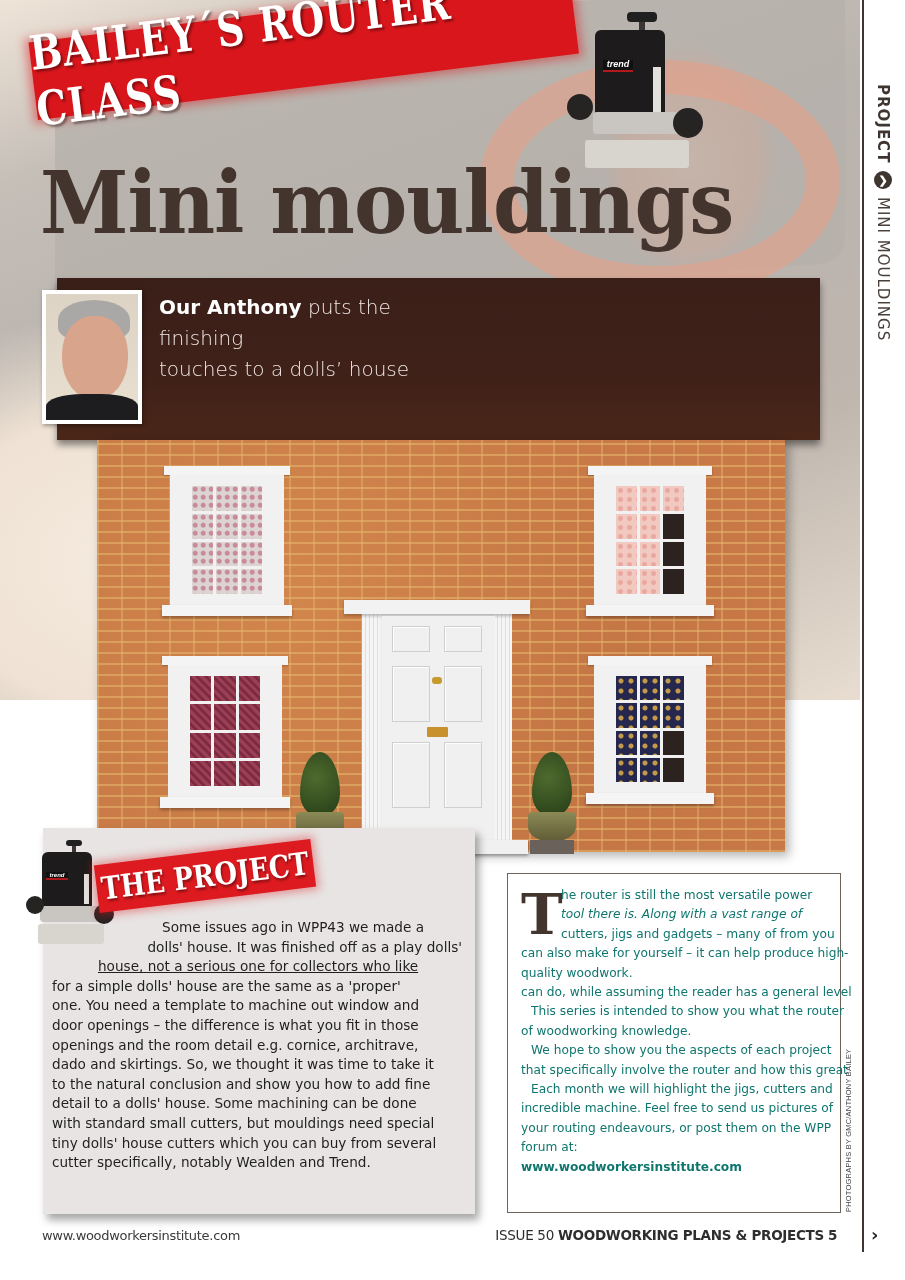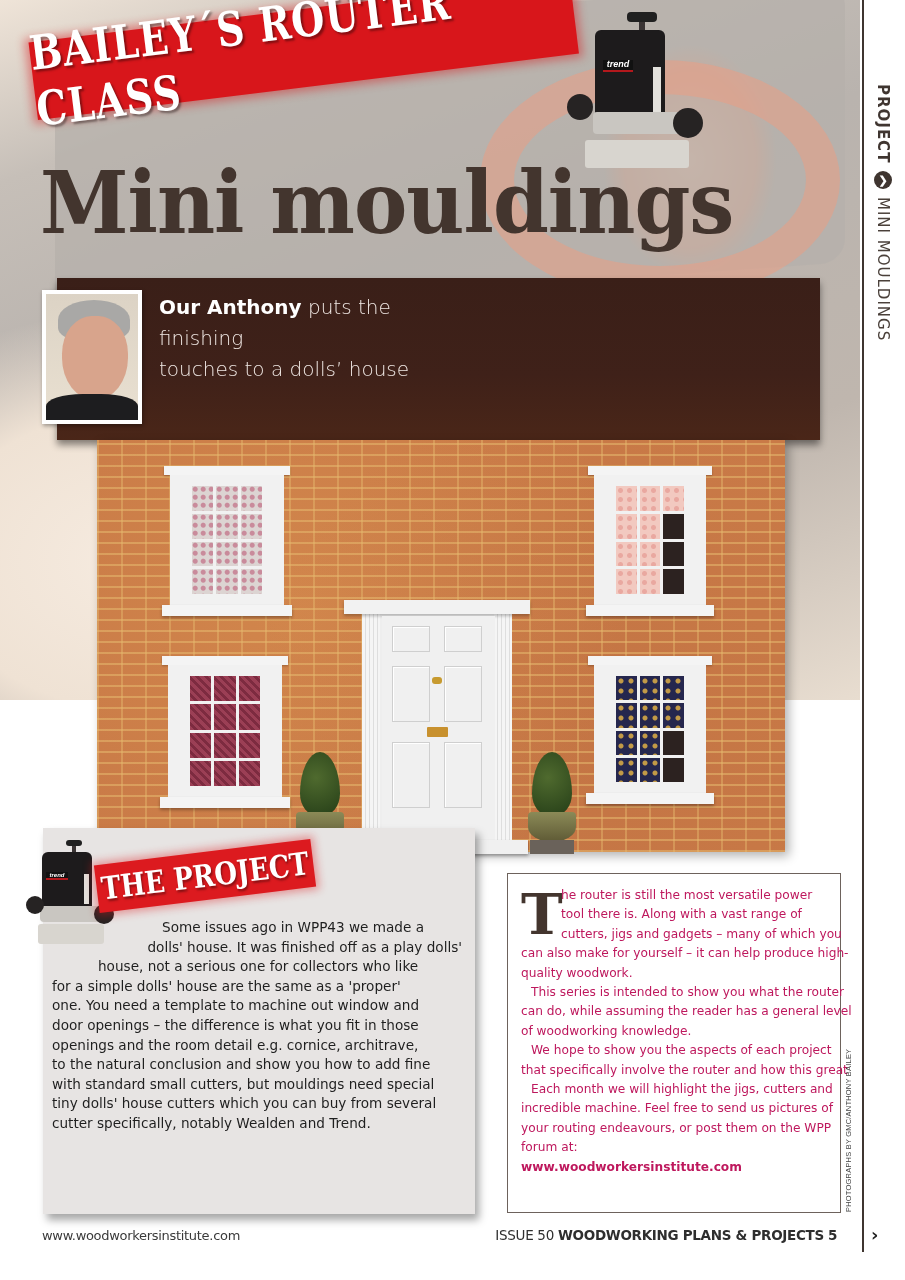--- a/index.html
+++ b/index.html
@@ -169,21 +169,21 @@
   }
   .project-text .ln { display: block; white-space: nowrap; }
 
   
   .intro-box {
     position: absolute; left: 507px; top: 873px; width: 334px; height: 340px;
     border: 1px solid #6d625c; background: #fff;
   }
   .intro-text {
     position: absolute; left: 521px; top: 886px; width: 312px;
-    font-family: "DejaVu Sans", sans-serif; font-size: 12.2px; line-height: 19.4px; color: #be185d;
+    font-family: "DejaVu Sans", sans-serif; font-size: 12.2px; line-height: 19.4px; color: #0f766e;
   }
   .intro-text .ln { display: block; white-space: nowrap; }
   .intro-text .ind { padding-left: 10px; }
   .intro-text .url { font-weight: bold; }
   .dropcap {
     position: absolute; left: 521px; top: 892px; width: 32px; height: 44px;
     font-family: "DejaVu Serif", serif; font-weight: bold; font-size: 56px; line-height: 44px;
     color: #43352e; text-align: center;
   }
 
@@ -363,41 +363,43 @@
   <div class="knob" style="left:2px; top:56px; width:18px; height:18px;"></div>
   <div class="knob" style="left:70px; top:64px; width:20px; height:20px;"></div>
   <div class="plate" style="left:14px; top:84px; width:66px; height:20px;"></div>
 </div>
 <div class="project-banner">
   <span>THE PROJECT</span>
 </div>
 <div class="project-text">
   <span class="ln" style="padding-left:110px;">Some issues ago in WPP43 we made a</span>
   <span class="ln" style="padding-left:66px;text-align:right;">dolls' house. It was finished off as a play dolls'</span>
-  <span class="ln" style="padding-left:46px;">house, not a serious one for collectors who like</span>
+  <span class="ln" style="padding-left:46px;text-decoration:underline;">house, not a serious one for collectors who like</span>
   <span class="ln">for a simple dolls' house are the same as a 'proper'</span>
   <span class="ln">one. You need a template to machine out window and</span>
   <span class="ln">door openings – the difference is what you fit in those</span>
   <span class="ln">openings and the room detail e.g. cornice, architrave,</span>
+  <span class="ln">dado and skirtings. So, we thought it was time to take it</span>
   <span class="ln">to the natural conclusion and show you how to add fine</span>
+  <span class="ln">detail to a dolls' house. Some machining can be done</span>
   <span class="ln">with standard small cutters, but mouldings need special</span>
   <span class="ln">tiny dolls' house cutters which you can buy from several</span>
   <span class="ln">cutter specifically, notably Wealden and Trend.</span>
 </div>
 
 <div class="intro-box"></div>
 <div class="dropcap">T</div>
 <div class="intro-text">
   <span class="ln" style="padding-left:40px;">he router is still the most versatile power</span>
-  <span class="ln" style="padding-left:40px;">tool there is. Along with a vast range of</span>
-  <span class="ln" style="padding-left:40px;">cutters, jigs and gadgets – many of which you</span>
+  <span class="ln" style="padding-left:40px;font-style:italic;">tool there is. Along with a vast range of</span>
+  <span class="ln" style="padding-left:40px;">cutters, jigs and gadgets – many of from you</span>
   <span class="ln">can also make for yourself – it can help produce high-</span>
   <span class="ln">quality woodwork.</span>
+  <span class="ln">can do, while assuming the reader has a general level</span>
   <span class="ln ind">This series is intended to show you what the router</span>
-  <span class="ln">can do, while assuming the reader has a general level</span>
   <span class="ln">of woodworking knowledge.</span>
   <span class="ln ind">We hope to show you the aspects of each project</span>
   <span class="ln">that specifically involve the router and how this great</span>
   <span class="ln ind">Each month we will highlight the jigs, cutters and</span>
   <span class="ln">incredible machine. Feel free to send us pictures of</span>
   <span class="ln">your routing endeavours, or post them on the WPP</span>
   <span class="ln">forum at:</span>
   <span class="ln url">www.woodworkersinstitute.com</span>
 </div>
 

